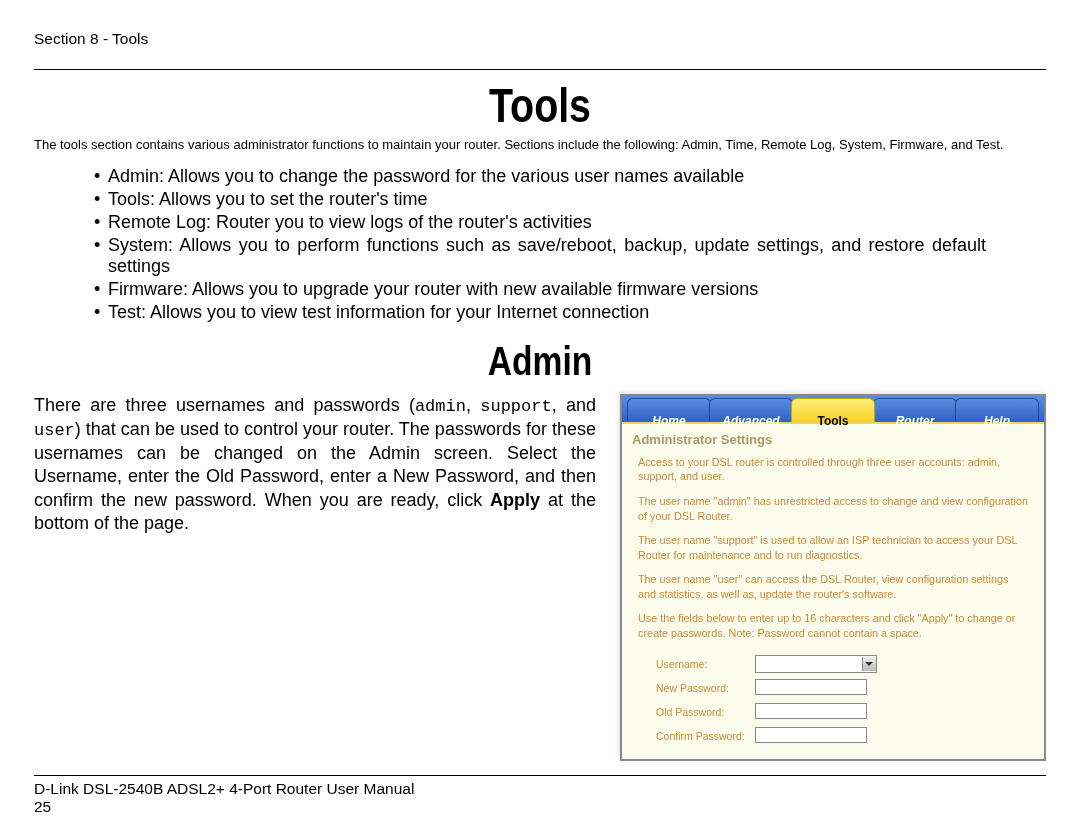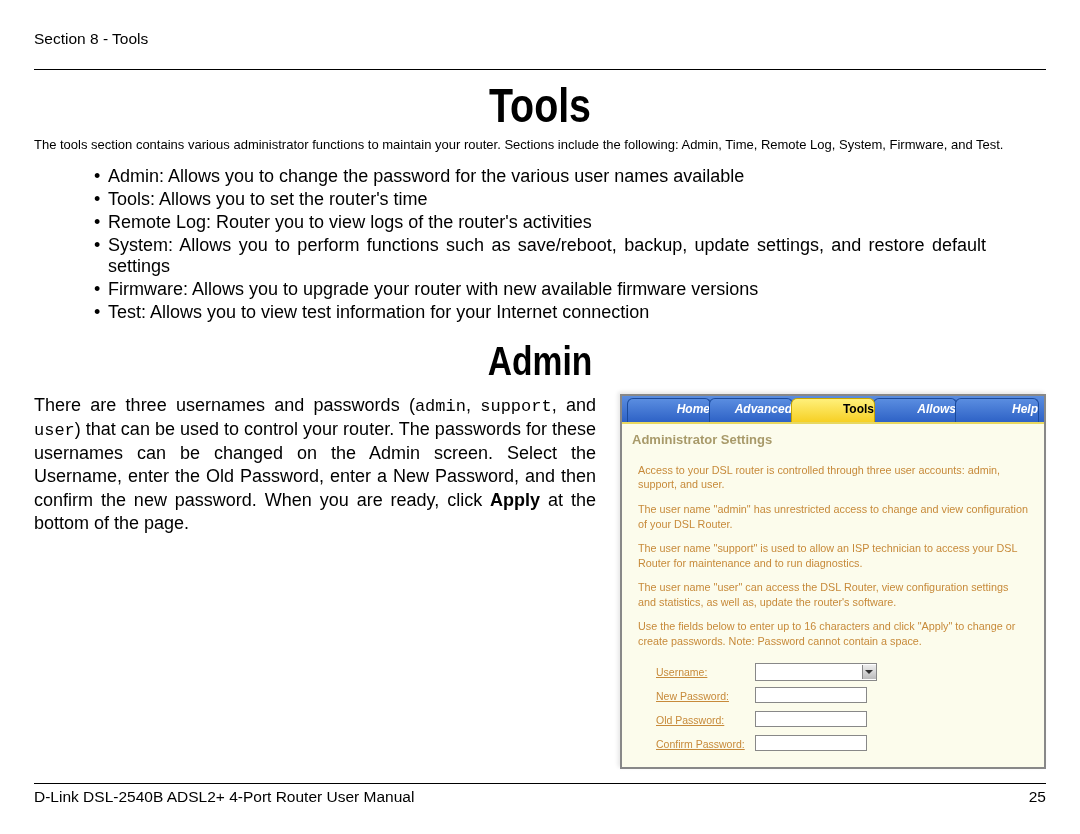--- a/index.html
+++ b/index.html
@@ -82,26 +82,26 @@
   }
   .tab-row {
     display: flex;
     background: linear-gradient(#5a8de0, #2e62c6);
     height: 24px;
     padding: 2px 6px 0 6px;
     gap: 0;
   }
   .tab {
     flex: 1;
-    text-align: right;
+    text-align: center;
     font-size: 12px;
     font-weight: bold;
     color: #fff;
     font-style: italic;
-    padding-top: 3px;
+    padding-top: 15px;
     border-radius: 6px 6px 0 0;
     background: linear-gradient(#5a8de0, #2e62c6);
     border: 1px solid #1a4a9c;
     border-bottom: none;
     margin: 0 -1px;
   }
   .tab.active {
     background: linear-gradient(#fff07a, #f6d024);
     color: #000;
     font-style: normal;
@@ -112,38 +112,37 @@
   }
   .panel-body {
     background: #fcfcec;
     border-top: 2px solid #e8d860;
     padding: 8px 10px 10px 10px;
   }
   .panel-heading {
     color: #a89a6a;
     font-size: 13px;
     font-weight: bold;
-    margin-bottom: 16px;
+    margin-bottom: 8px;
   }
   .panel-text {
     color: #c78a3a;
     font-size: 10.8px;
     line-height: 1.35;
     padding: 0 6px;
     margin-bottom: 10px;
   }
   .form-table {
     margin-left: 18px;
     font-size: 10.5px;
     color: #c78a3a;
   }
   .form-table td {
     padding: 2px 4px;
     white-space: nowrap;
-    text-decoration: underline;
   }
   .dropdown {
     width: 120px;
     height: 16px;
     border: 1px solid #888;
     background: #fff;
     display: inline-flex;
     align-items: center;
     justify-content: flex-end;
   }
@@ -169,20 +168,21 @@
     background: #fff;
     display: inline-block;
   }
   .footer-rule {
     border-top: 1px solid #000;
     margin-top: 14px;
     padding-top: 4px;
     display: flex;
     justify-content: space-between;
     font-size: 15.5px;
+    flex-direction: column;
   }
 </style>
 </head>
 <body>
 
 <div class="top-header">Section 8 - Tools</div>
 
 <h1>Tools</h1>
 
 <div class="intro">The tools section contains various administrator functions to maintain your router. Sections include the following: Admin, Time, Remote Log, System, Firmware, and Test.</div>
@@ -201,21 +201,21 @@
 <div class="two-col">
   <div class="left-col">
     <span>There are three usernames and passwords (</span><span class="courier">admin</span><span>, </span><span class="courier">support</span><span>, and </span><span class="courier">user</span><span>) that can be used to control your router. The passwords for these usernames can be changed on the Admin screen.  Select the Username, enter the Old Password, enter a New Password, and then confirm the new password. When you are ready, click </span><span class="bold">Apply</span><span> at the bottom of the page.</span>
   </div>
 
   <div class="router-panel">
     <div class="tab-row">
       <div class="tab">Home</div>
       <div class="tab">Advanced</div>
       <div class="tab active">Tools</div>
-      <div class="tab">Allows</div>
+      <div class="tab">Router</div>
       <div class="tab">Help</div>
     </div>
     <div class="panel-body">
       <div class="panel-heading">Administrator Settings</div>
       <div class="panel-text">Access to your DSL router is controlled through three user accounts: admin, support, and user.</div>
       <div class="panel-text">The user name "admin" has unrestricted access to change and view configuration of your DSL Router.</div>
       <div class="panel-text">The user name "support" is used to allow an ISP technician to access your DSL Router for maintenance and to run diagnostics.</div>
       <div class="panel-text">The user name "user" can access the DSL Router, view configuration settings and statistics, as well as, update the router's software.</div>
       <div class="panel-text">Use the fields below to enter up to 16 characters and click "Apply" to change or create passwords. Note: Password cannot contain a space.</div>
       <table class="form-table">

